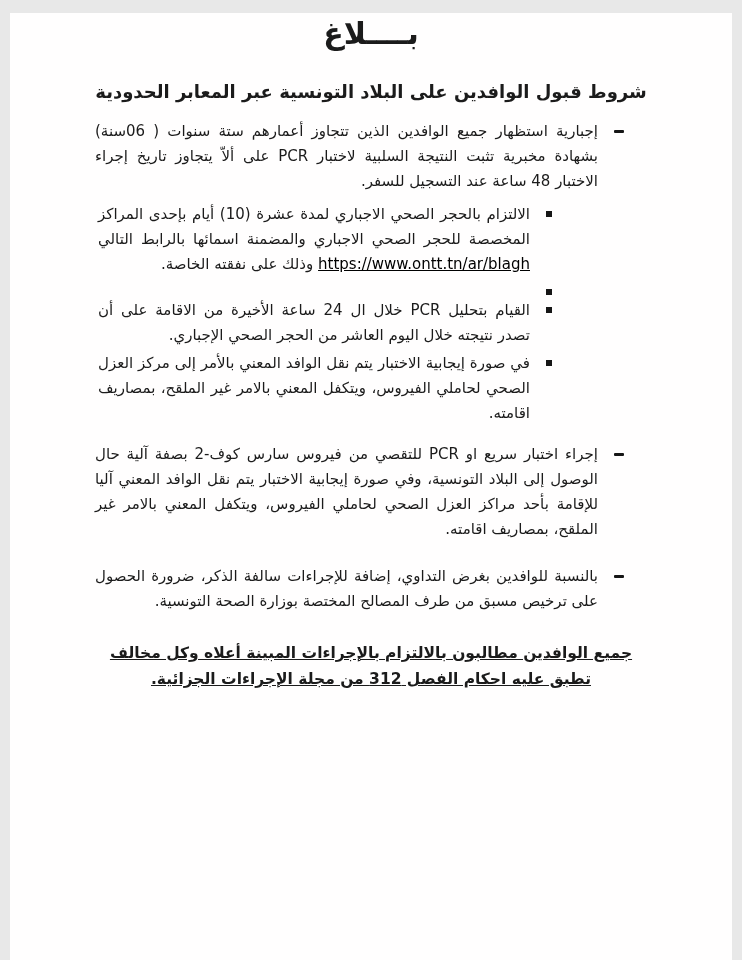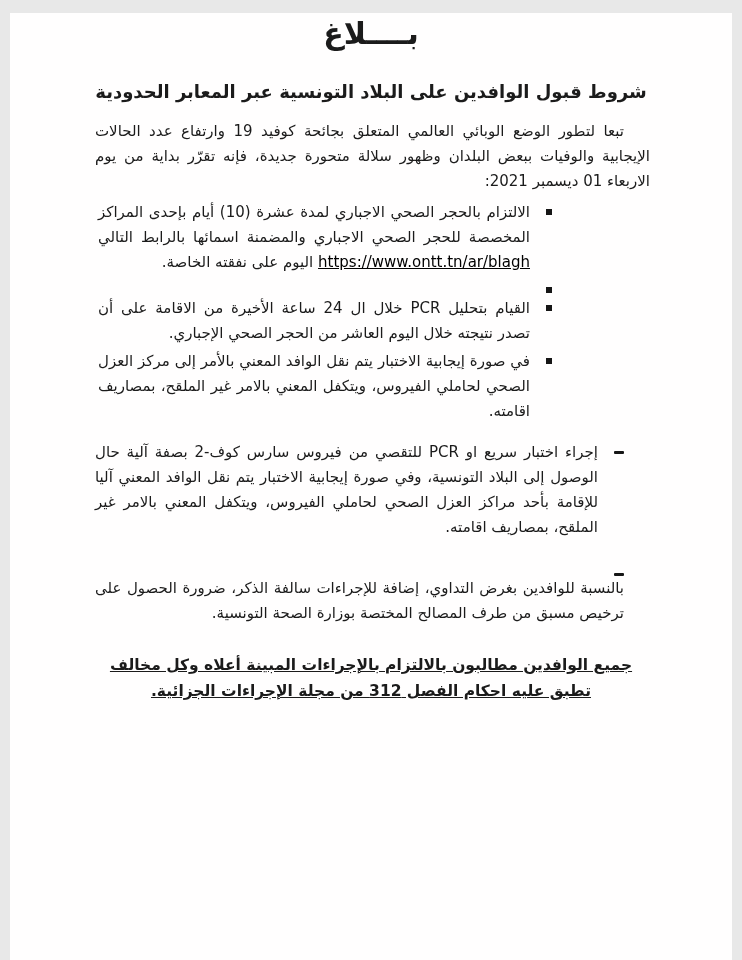--- a/index.html
+++ b/index.html
@@ -48,21 +48,21 @@
   .sbullet{
     display:flex;
     padding-right:180px;
     padding-left:88px;
     margin-bottom:3px;
   }
   .sbullet .marker{flex:none;width:22px;padding-top:9px;}
   .sq{display:block;width:6px;height:6px;background:#161616;}
   .sbullet .txt{flex:1;text-align:justify;}
   .gap-before-b4{margin-top:16px;}
-  .gap-before-b5{margin-top:22px;flex-direction:column;}
+  .gap-before-b5{margin-top:22px;}
   .closing{
     margin-top:26px;
     padding:0 78px;
     text-align:center;
     font-weight:bold;
     font-size:15.5px;
     line-height:26px;
     text-decoration:underline;
   }
   .link{
@@ -75,33 +75,38 @@
 </style>
 </head>
 <body>
 
 <div class="page rtl" lang="ar">
 
   <div class="doc-title">بــــلاغ</div>
 
   <div class="doc-subtitle">شروط قبول الوافدين على البلاد التونسية عبر المعابر الحدودية</div>
 
-  <div class="body-text intro">تبعا لتطور الوضع الوبائي العالمي المتعلق بجائحة كوفيد 19 وارتفاع عدد الحالات الإيجابية والوفيات ببعض البلدان وظهور سلالة متحورة جديدة، فإنه تقرّر بداية من يوم الاربعاء 01 ديسمبر 2021:</div>
 
 
+  <div class="body-text mbullet">
+    <span class="marker">
+        <span class="dash"></span>
+      </span>
+    <div class="txt">إجبارية استظهار جميع الوافدين الذين تتجاوز أعمارهم ستة سنوات ( 06سنة) بشهادة مخبرية تثبت النتيجة السلبية لاختبار PCR على ألاّ يتجاوز تاريخ إجراء الاختبار 48 ساعة عند التسجيل للسفر.</div>
+  </div>
 
 
   <div class="body-text sbullet">
     <span class="marker">
         <span class="sq"></span>
       </span>
     <div class="txt">
       <span>الالتزام بالحجر الصحي الاجباري لمدة عشرة (10) أيام بإحدى المراكز المخصصة للحجر الصحي الاجباري والمضمنة اسمائها بالرابط التالي</span>
       <a class="link">https://www.ontt.tn/ar/blagh</a>
-      <span>اليوم على نفقته الخاصة.</span>
+      <span>وذلك على نفقته الخاصة.</span>
     </div>
   </div>
 
   <div class="body-text sbullet">
     <span class="marker">
         <span class="sq"></span>
       </span>
   </div>
 
   <div class="body-text sbullet">

